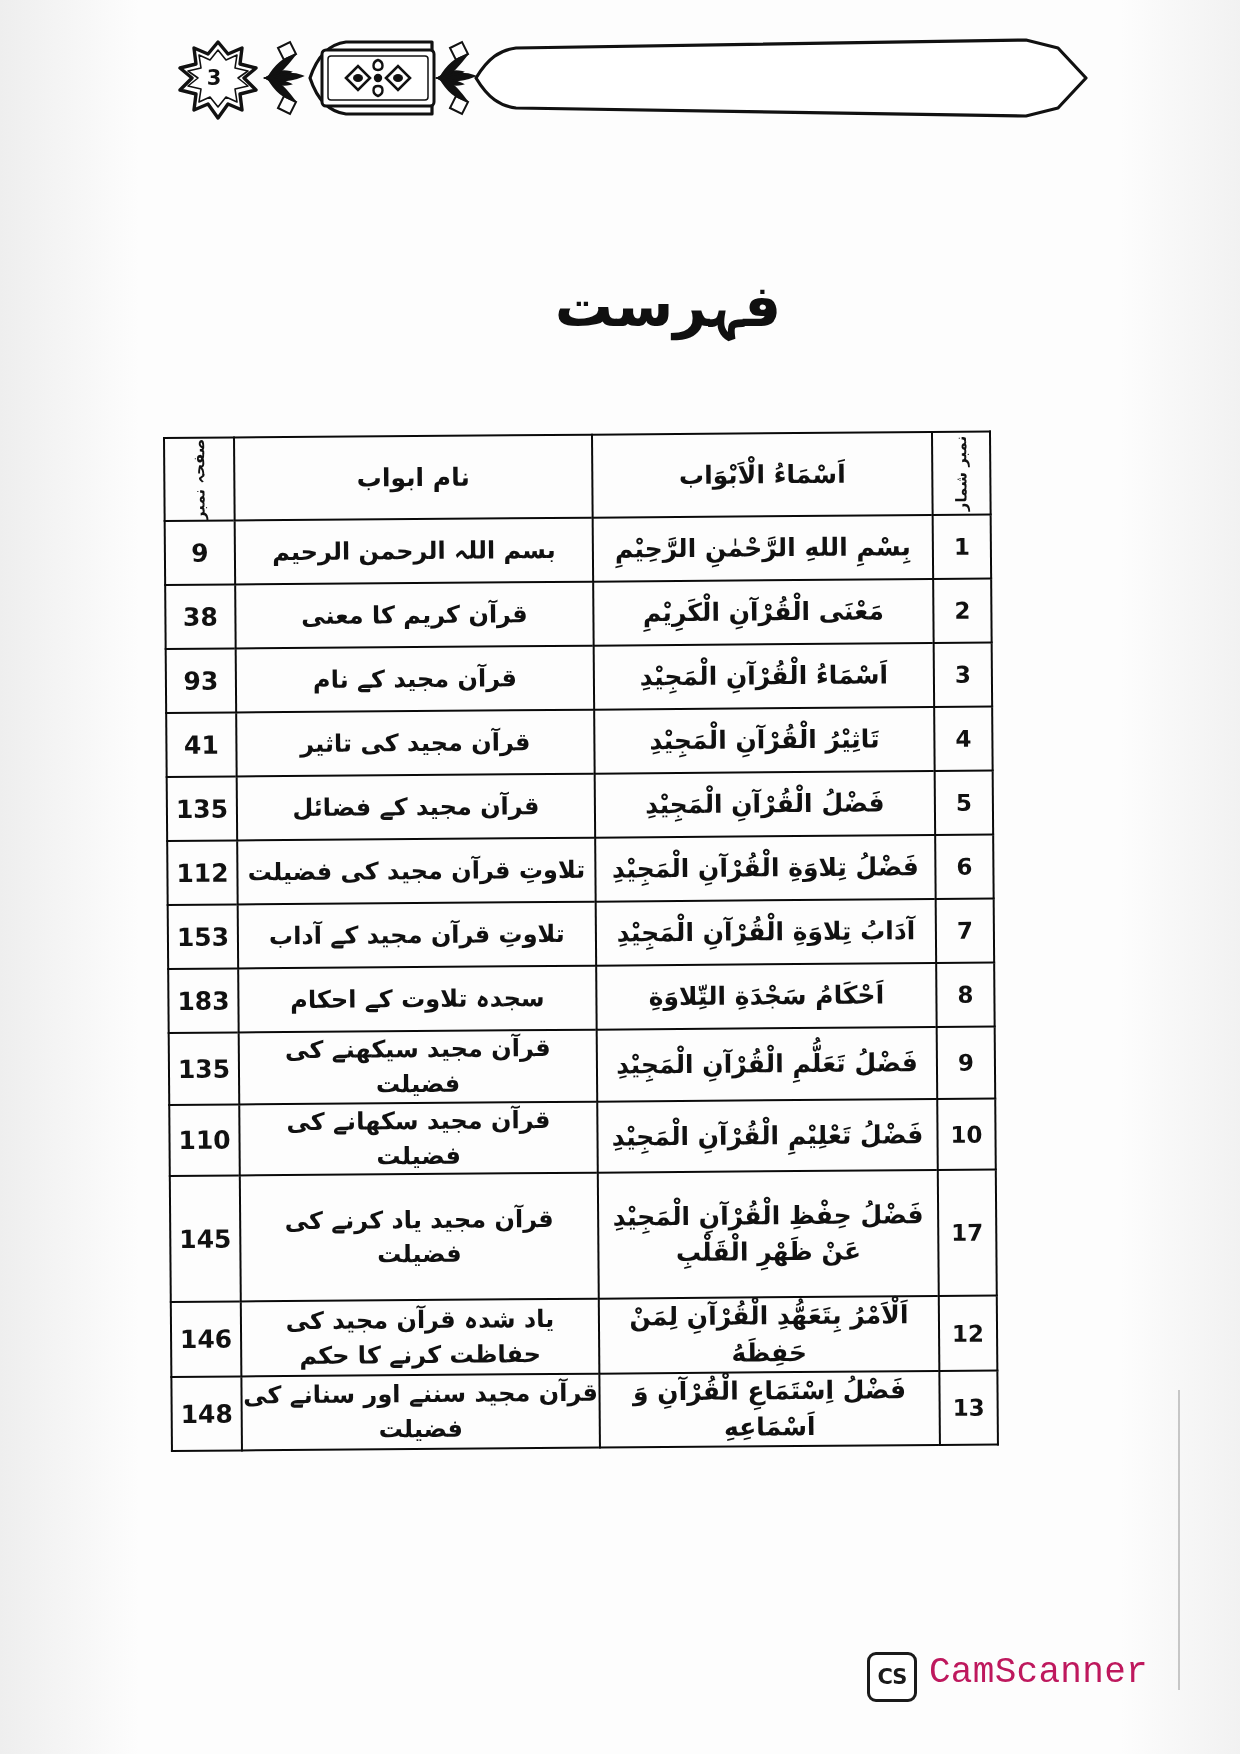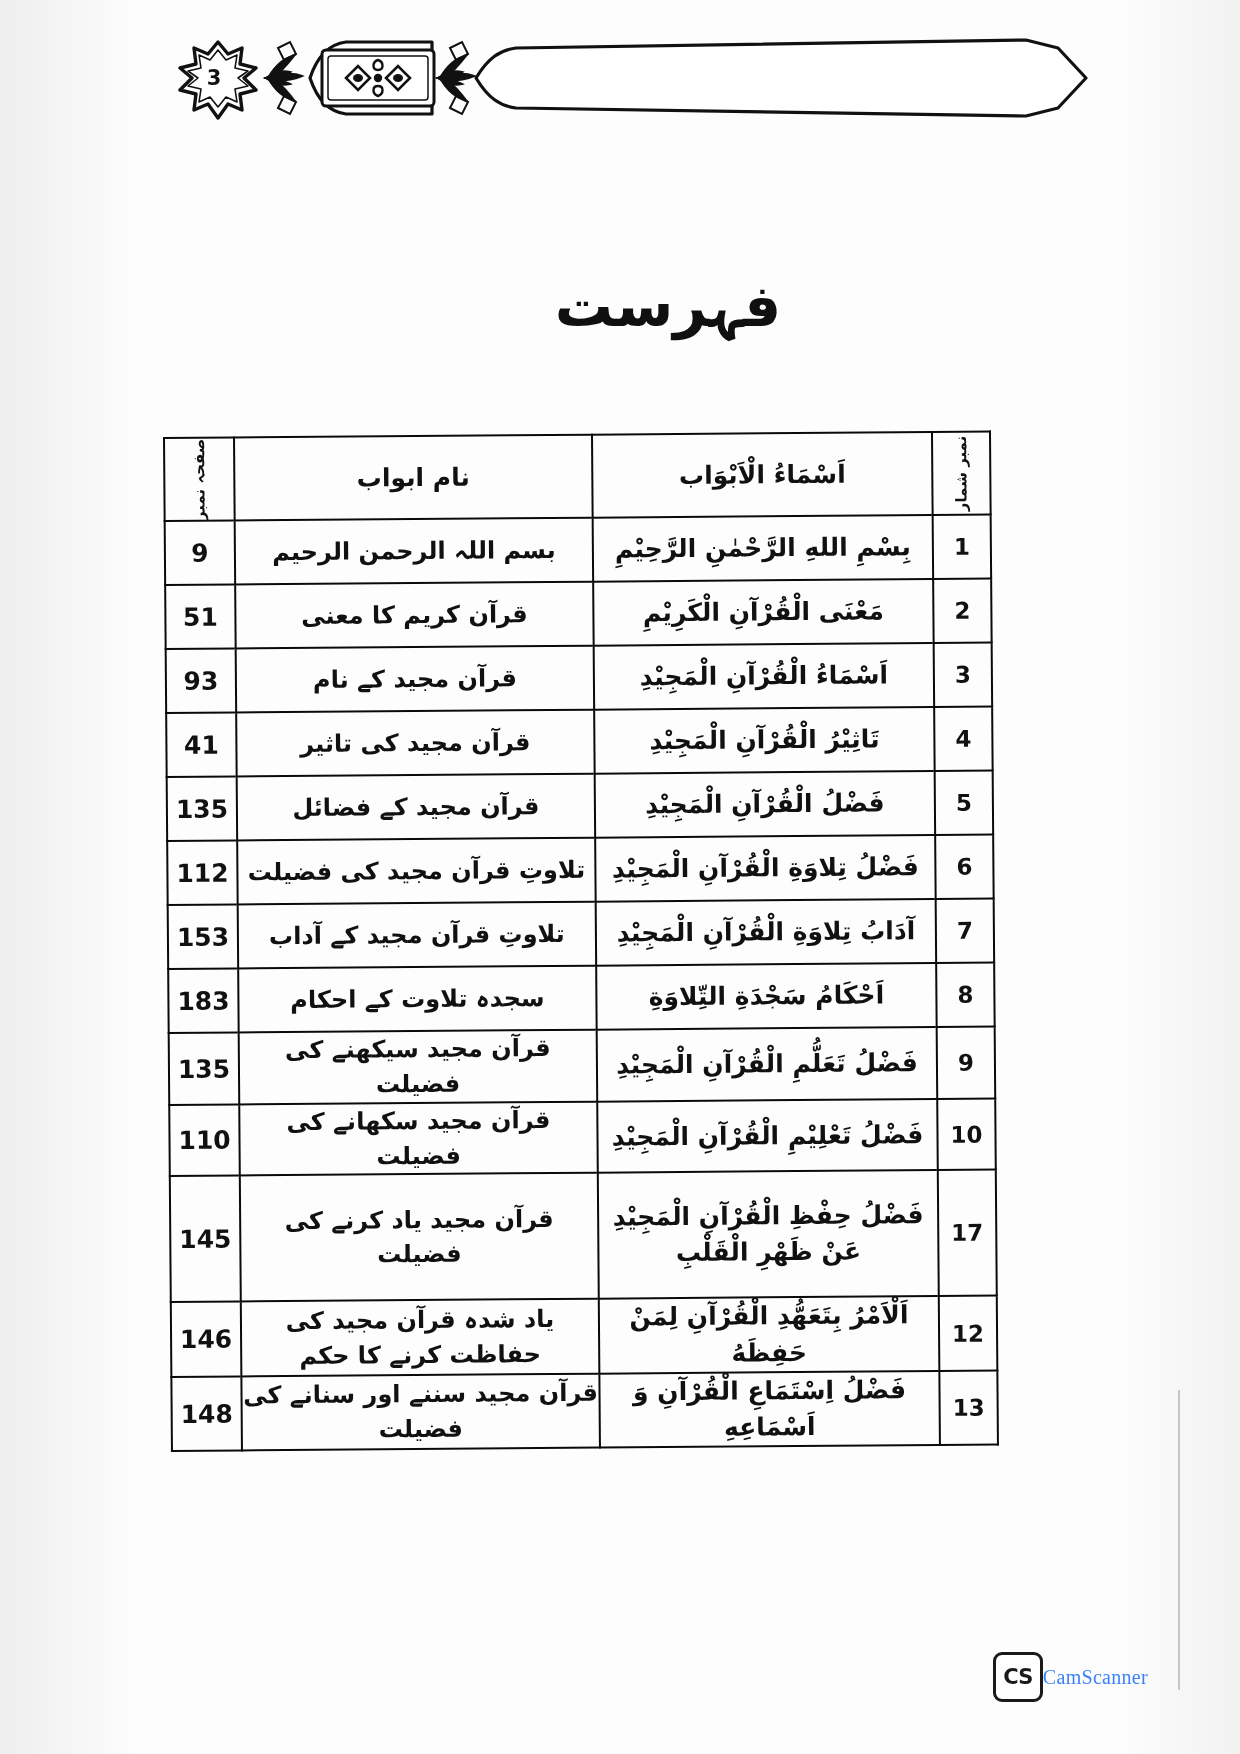--- a/index.html
+++ b/index.html
@@ -177,42 +177,42 @@
     padding: 2px 10px;
     direction: rtl;
   }
 
   
   .camscanner {
     position: absolute;
     bottom: 52px;
     right: 92px;
     display: flex;
-    align-items: center;
+    gap: 12px;
     direction: ltr;
   }
   .cs-badge {
     width: 44px;
     height: 44px;
     border-radius: 9px;
     background: #ffffff;
     border: 3px solid #1a1a1a;
     display: flex;
     align-items: center;
     justify-content: center;
     font-family: "DejaVu Sans", sans-serif;
     font-weight: bold;
     font-size: 21px;
     color: #1a1a1a;
     letter-spacing: -1px;
   }
   .cs-word {
-    font-family: Liberation Serif, serif;
-    font-size: 20px;
-    color: #3b82f6;
+    font-family: Liberation Mono, monospace;
+    font-size: 36px;
+    color: #be185d;
     letter-spacing: 0.3px;
   }
 </style>
 </head>
 <body>
 
 <div class="page-scan"></div>
 <div class="scan-shadow-left"></div>
 <div class="scan-shadow-right"></div>
 <div class="scan-edge-line"></div>
@@ -295,21 +295,21 @@
         <td class="cell-serial">1</td>
         <td class="cell-arabic">بِسْمِ اللهِ الرَّحْمٰنِ الرَّحِيْمِ</td>
         <td class="cell-urdu">بسم اللہ الرحمن الرحیم</td>
         <td class="cell-page">9</td>
       </tr>
 
       <tr class="toc-row">
         <td class="cell-serial">2</td>
         <td class="cell-arabic">مَعْنَى الْقُرْآنِ الْكَرِيْمِ</td>
         <td class="cell-urdu">قرآن کریم کا معنی</td>
-        <td class="cell-page">51</td>
+        <td class="cell-page">38</td>
       </tr>
 
       <tr class="toc-row">
         <td class="cell-serial">3</td>
         <td class="cell-arabic">اَسْمَاءُ الْقُرْآنِ الْمَجِيْدِ</td>
         <td class="cell-urdu">قرآن مجید کے نام</td>
         <td class="cell-page">93</td>
       </tr>
 
       <tr class="toc-row">

